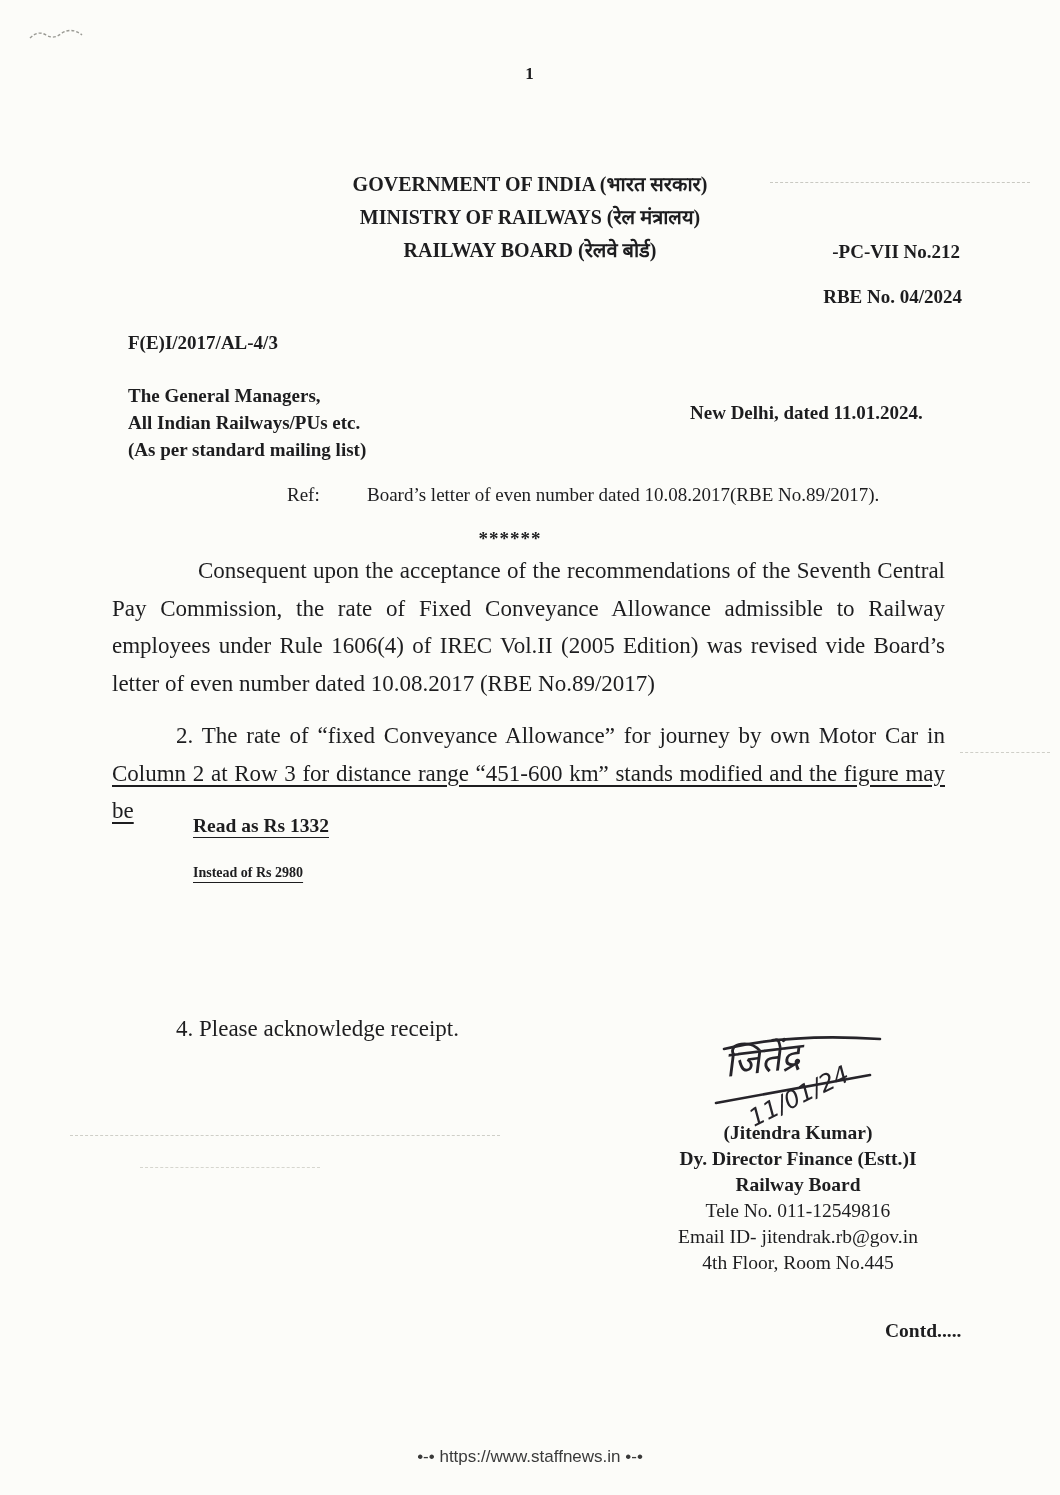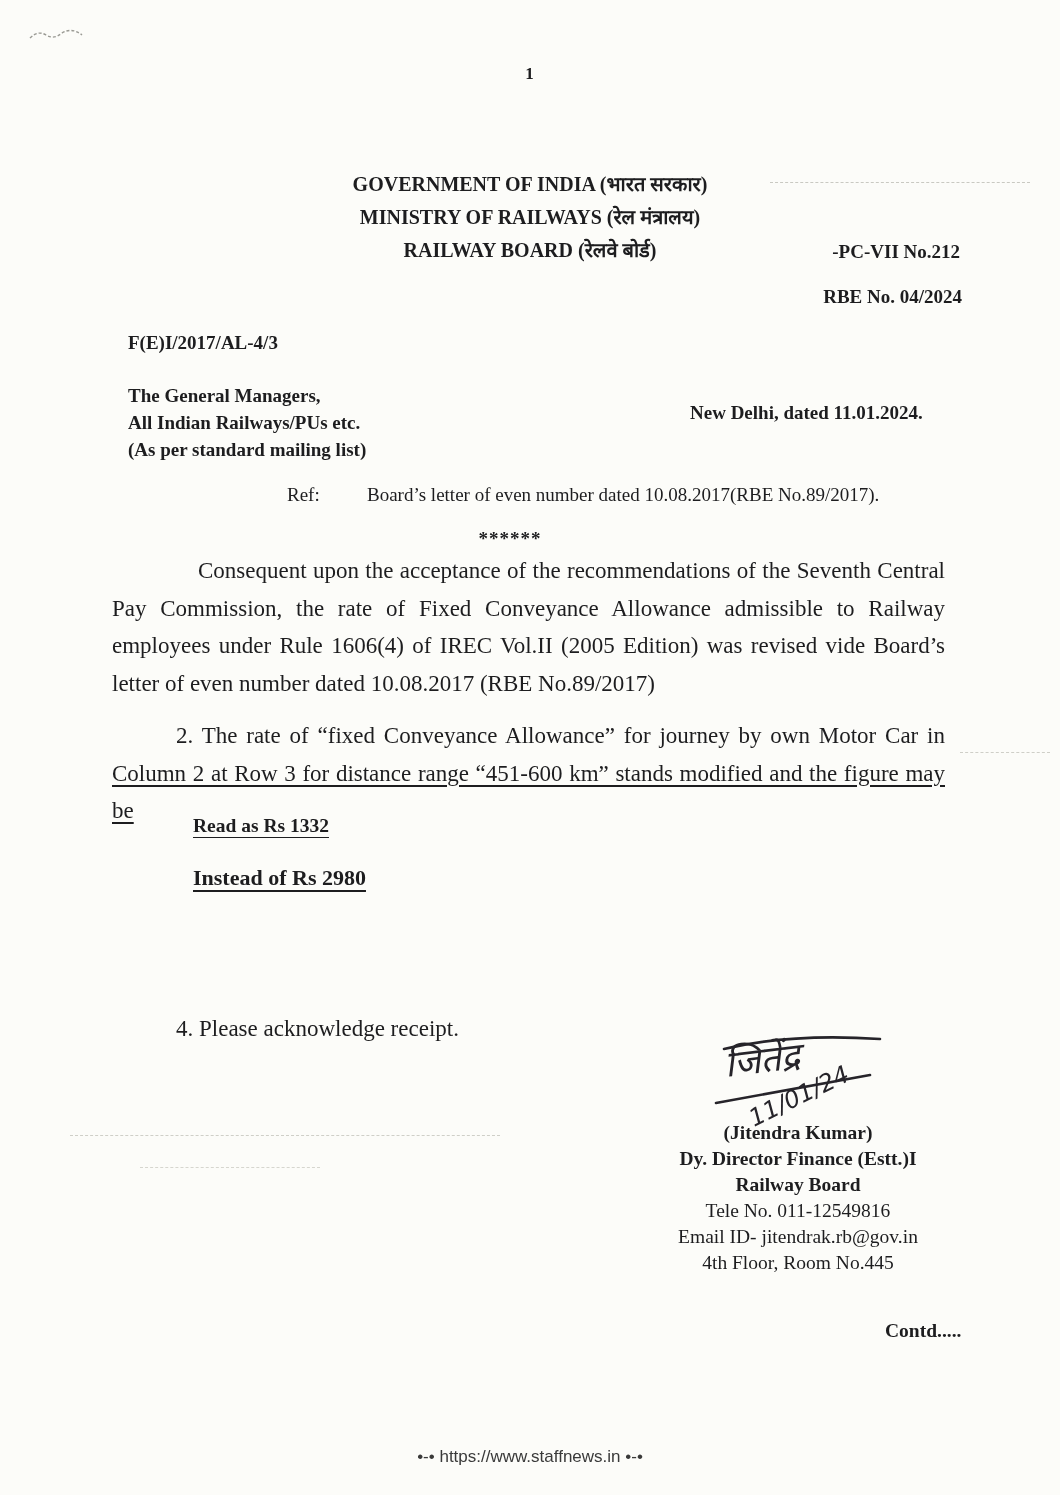--- a/index.html
+++ b/index.html
@@ -36,21 +36,21 @@
 
   .bodypara { left:112px; width:833px; font-size:23px; line-height:37.5px; text-align:justify; }
   .p1 { top:552px; text-indent:86px; }
   .p2 { top:717px; text-indent:64px; }
   .p3 { top:917px; text-indent:64px; }
   .p4 { top:1010px; text-indent:64px; text-align:left; }
 
   .uline { text-decoration:underline; text-underline-offset:4px; }
 
   .read-as   { top:815px; left:193px; font-size:19.5px; font-weight:bold; text-decoration:underline; text-underline-offset:5px; }
-  .instead   { top:865px; left:193px; font-size:22px; font-weight:bold; text-decoration:underline; text-underline-offset:5px; }
+  .instead   { top:865px; left:193px; font-size:14px; font-weight:bold; text-decoration:underline; text-underline-offset:5px; }
 
   .signature-svg { top:1025px; left:710px; }
   .sig-stroke { stroke:#26242a; stroke-width:2.6; fill:none; stroke-linecap:round; }
   .sig-script { font-family:"DejaVu Sans", sans-serif; font-size:36px; font-style:italic; fill:#26242a; }
   .sig-date   { font-family:"DejaVu Sans", sans-serif; font-size:24px; font-style:italic; fill:#26242a; }
 
   .sig-block { top:1120px; left:588px; width:420px; text-align:center; font-size:19.5px; line-height:26px; }
   .sig-block .b { font-weight:bold; }
 
   .contd { top:1320px; left:885px; font-size:19.5px; font-weight:bold; }

